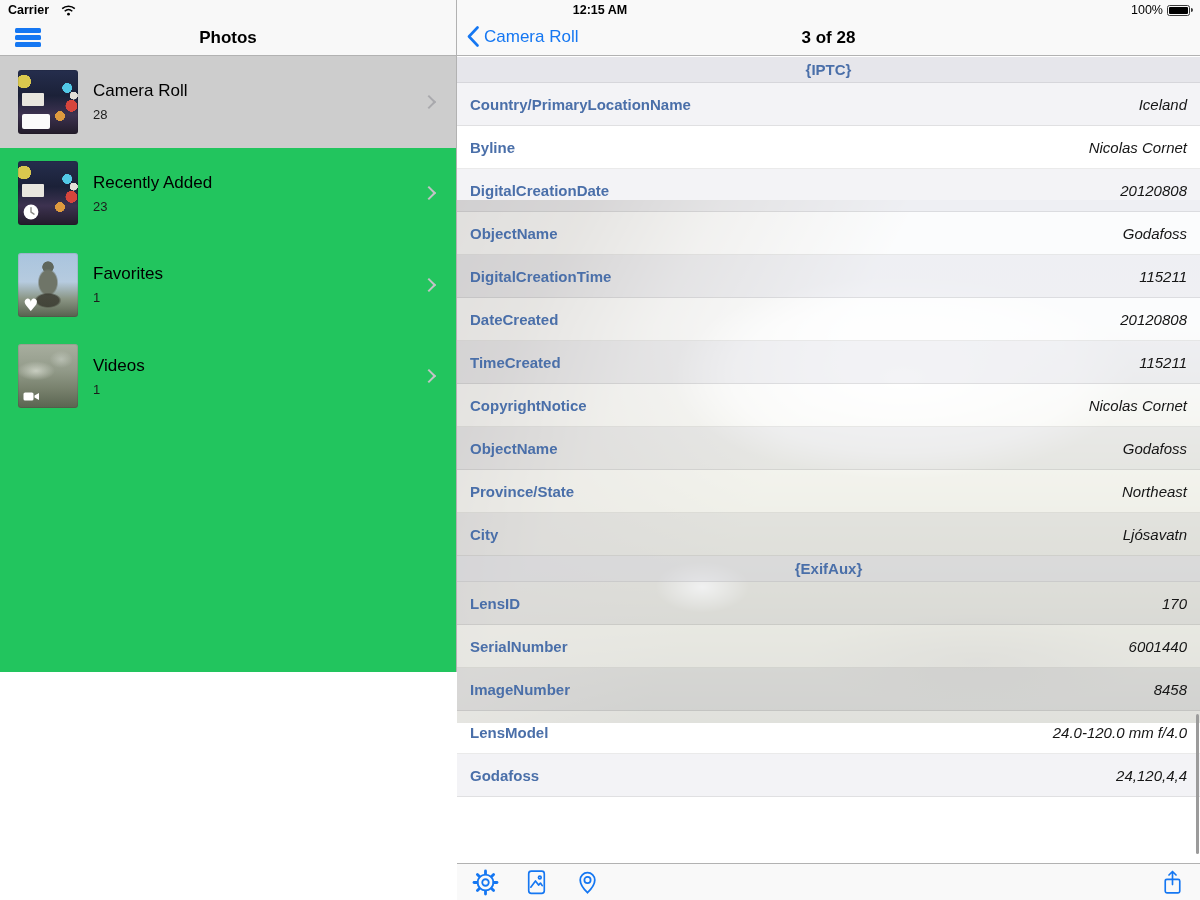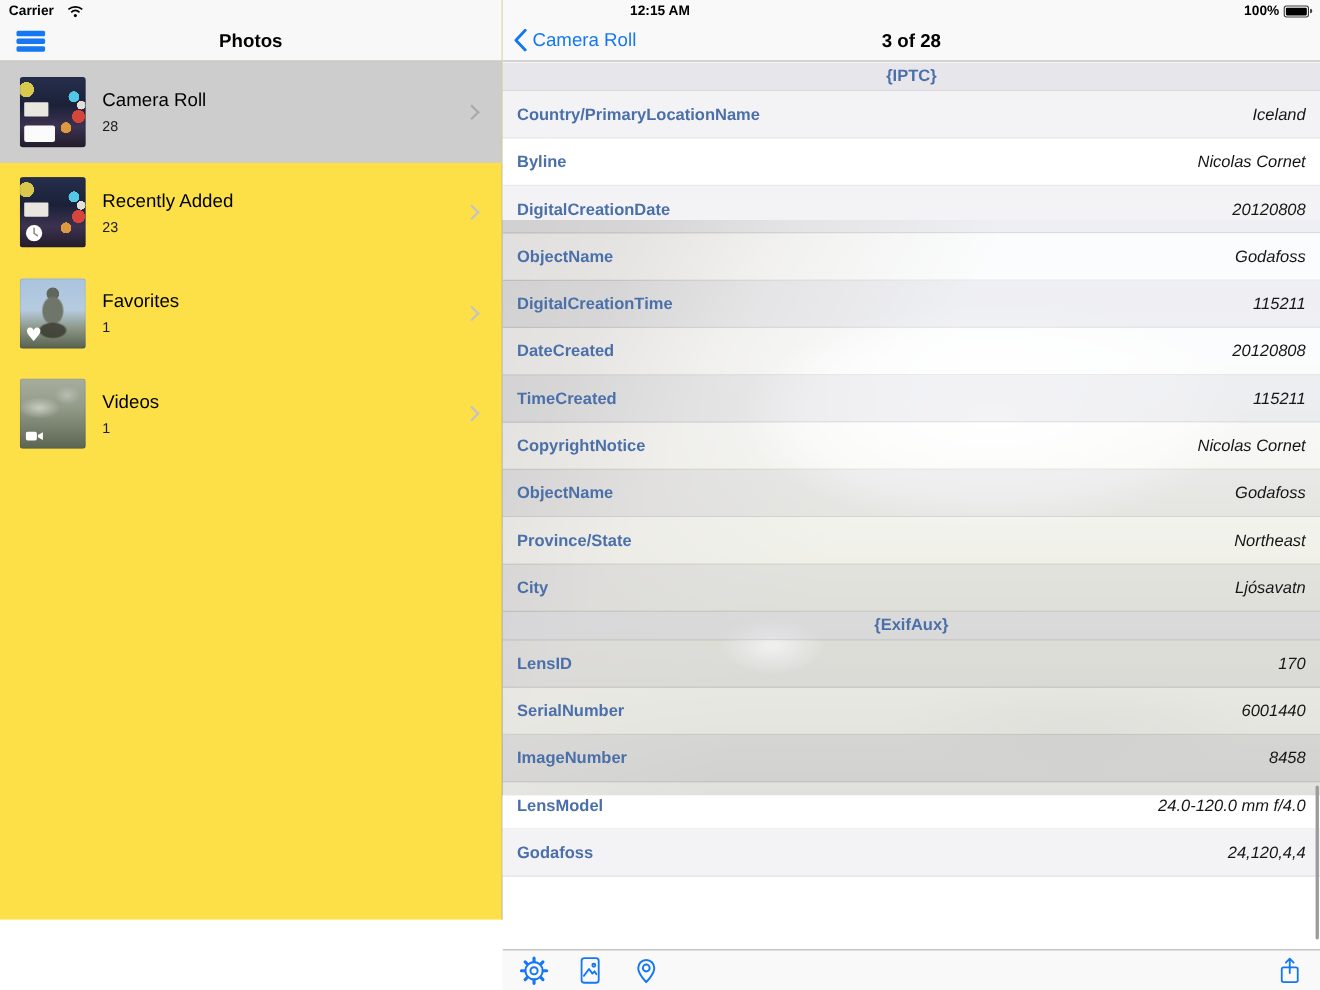--- a/index.html
+++ b/index.html
@@ -7,26 +7,26 @@
   .screen {
     position:relative; width:1200px; height:900px; margin:0 auto;
     background:#fff; overflow:hidden;
     font-family:"Liberation Sans", sans-serif; color:#000;
     -webkit-font-smoothing:antialiased;
   }
   
   .statusbar { position:absolute; top:0; left:0; right:0; height:20px; z-index:30; }
   .carrier { position:absolute; left:8px; top:3px; font-size:12.5px; font-weight:600; display:flex; align-items:center; gap:12px; }
   .clock-time { position:absolute; left:0; right:0; top:3px; text-align:center; font-size:12.5px; font-weight:600; }
-  .batt-wrap { position:absolute; right:7px; top:3px; display:flex; align-items:center; gap:4px; font-size:12.5px; font-weight:700;justify-content:center; }
+  .batt-wrap { position:absolute; right:7px; top:3px; display:flex; align-items:center; gap:4px; font-size:12.5px; font-weight:400;justify-content:center; }
   .batt-body { display:inline-block; width:23px; height:11px; border:1px solid #3c3c3c; border-radius:2.5px; padding:1px; }
   .batt-fill { display:block; width:100%; height:100%; background:#000; border-radius:1px; }
   .batt-nub { display:inline-block; width:2px; height:4px; background:#3c3c3c; border-radius:0 2px 2px 0; margin-left:-3px; }
   
-  .sidebar { position:absolute; left:0; top:0; width:457px; height:836px; background:#fde047; border-right:1px solid #b2b2b2; }
+  .sidebar { position:absolute; left:0; top:0; width:457px; height:672px; background:#22c55e; border-right:1px solid #b2b2b2; }
   .side-header { position:relative; height:56px; background:#f8f8f8; border-bottom:1px solid #b2b2b2; }
   .hamburger { position:absolute; left:15px; top:28px; width:26px; cursor:pointer; }
   .hamburger span { display:block; height:4.6px; background:#1577f2; border-radius:1.5px; margin-bottom:2.6px; }
   .side-title { position:absolute; left:0; right:0; top:28px; text-align:center; font-size:17px; font-weight:bold; }
   .album-item { position:relative; height:91.5px; display:flex; align-items:center; padding-left:18px; cursor:pointer; }
   .album-item.selected { background:#cdcdcd; }
   .thumb { position:relative; width:60px; height:64px; border-radius:3px; flex-shrink:0; overflow:hidden; box-shadow:0 0 0 1px rgba(0,0,0,0.08) inset; }
   .thumb-times-square-night {
     background:
       radial-gradient(circle 5px at 82% 28%, #52c8e6 97%, transparent),

